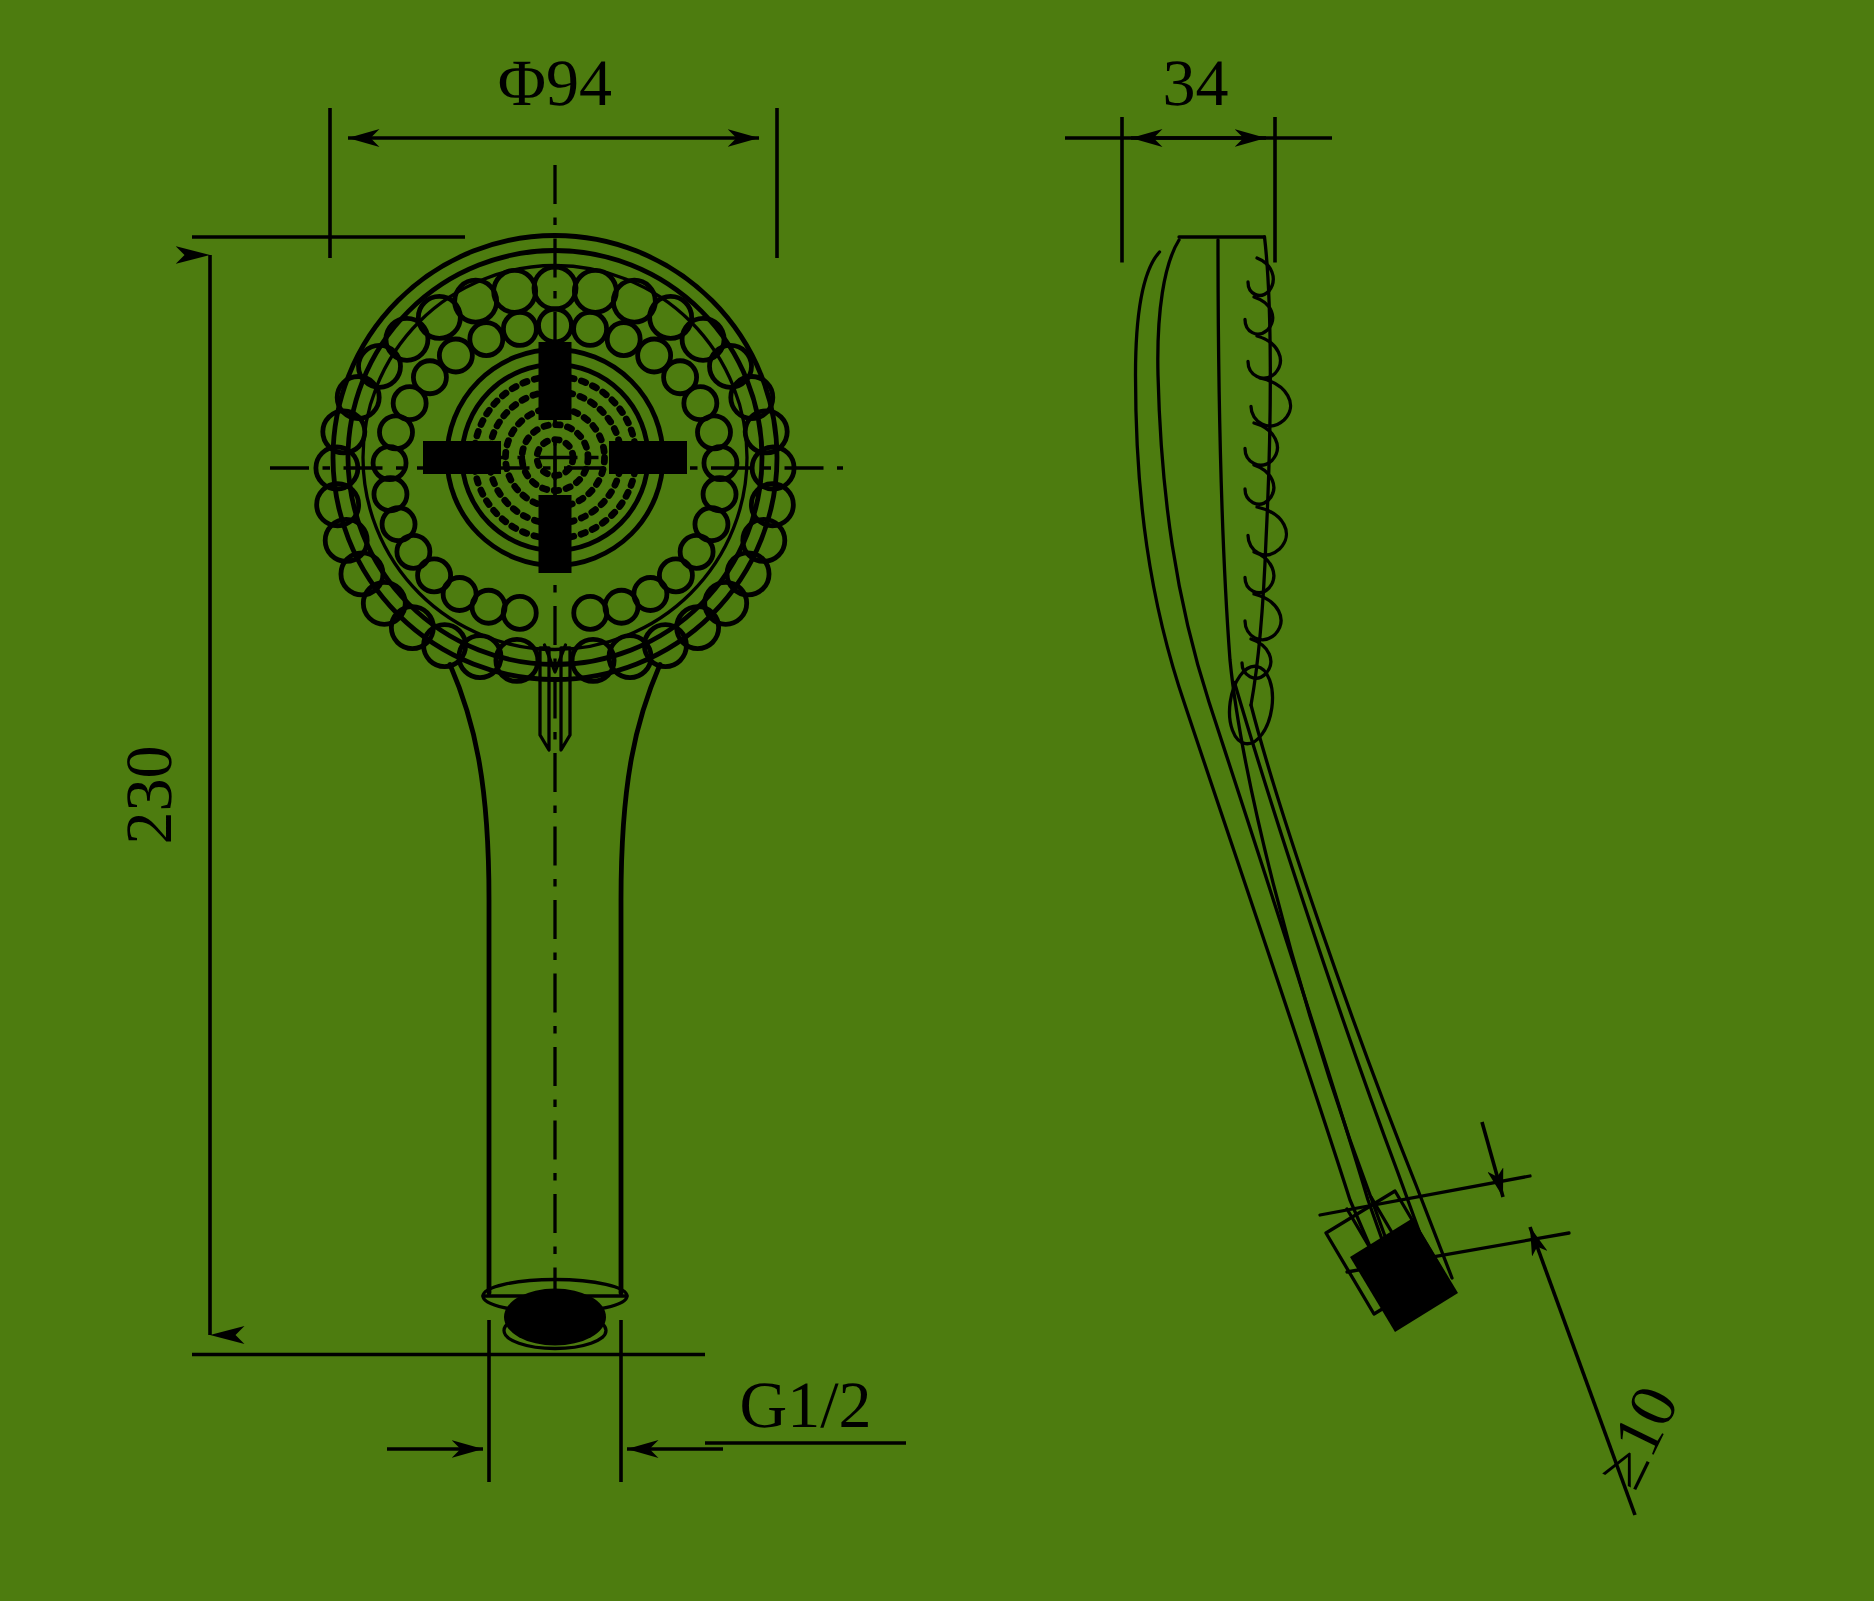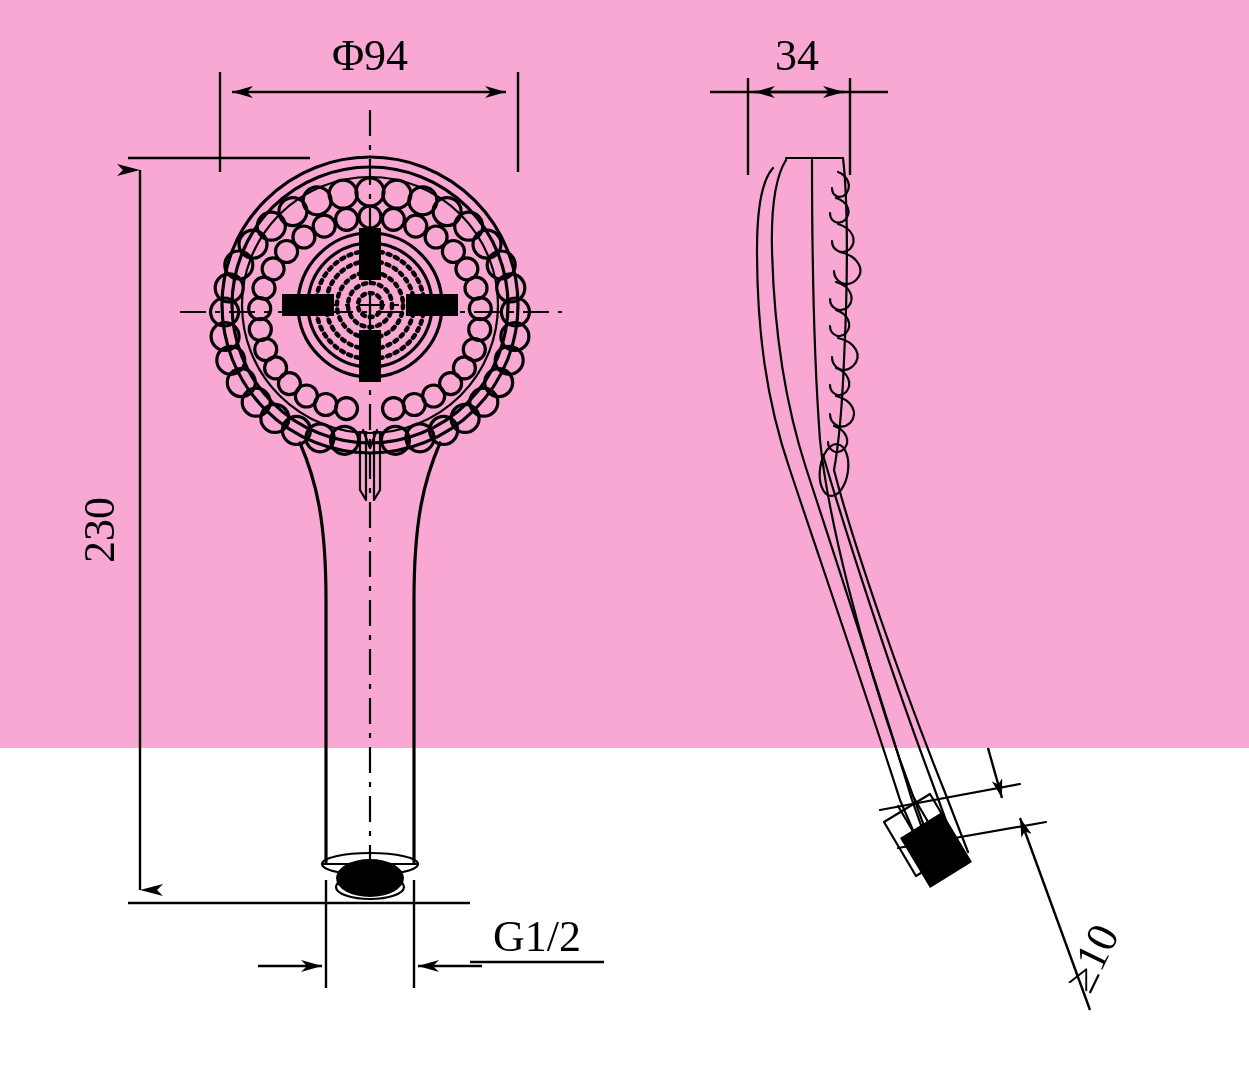--- a/index.html
+++ b/index.html
@@ -10,22 +10,22 @@
   }
   body {
     font-family: "Liberation Serif", serif;
     width: 1249px;
     height: 1067px;
     overflow: hidden;
   }
   #drawing-root {
     position: relative;
     width: 1249px;
-    height: 748px;
-    background: #f9a8d4;
+    height: 1067px;
+    background: #4d7c0f;
   }
   svg#tech-drawing {
     display: block;
     width: 1249px;
     height: 1067px;
   }
   .dim-text {
     font-family: "Liberation Serif", serif;
     font-size: 44px;
     fill: #000000;

